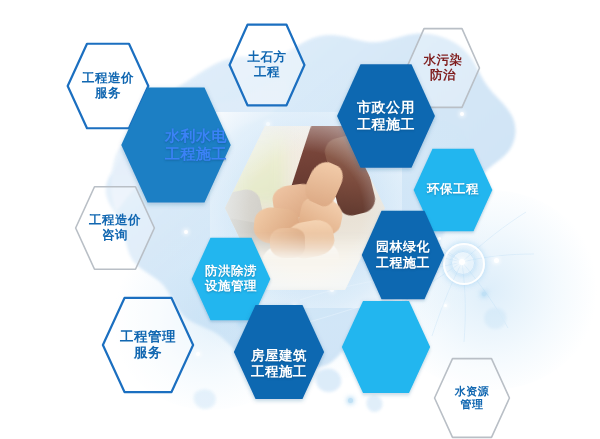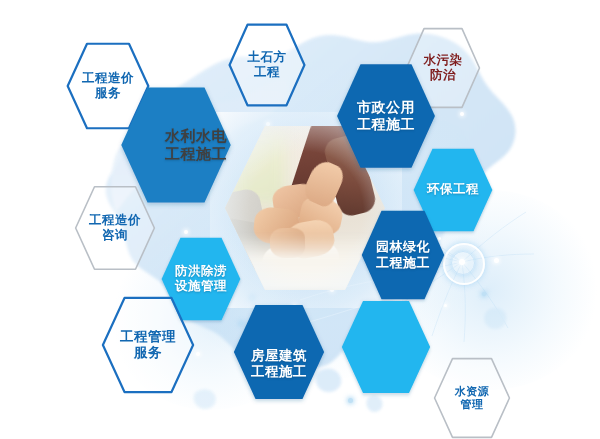--- a/index.html
+++ b/index.html
@@ -280,21 +280,21 @@
       </div>
       <div class="hex" style="left: 119px; top: 85px; width: 114px; height: 120px;">
         <svg viewBox="0 0 100 100" preserveAspectRatio="none">
           <defs>
             <filter id="sh3" x="-30%" y="-30%" width="160%" height="160%">
               <feDropShadow dx="0" dy="1.5" stdDeviation="2" flood-color="#1a5c93" flood-opacity="0.30"></feDropShadow>
             </filter>
           </defs>
           <polygon points="25,2 75,2 98,50 75,98 25,98 2,50" fill="#1b7fc4" vector-effect="non-scaling-stroke" filter="url(#sh3)"></polygon>
         </svg>
-        <span class="hex-label" style="color: #404040; font-size: 15px; text-shadow: rgba(10, 60, 100, 0.35) 0px 1px 2px; margin-left: 40px;">水利水电
+        <span class="hex-label" style="color: #3b82f6; font-size: 15px; text-shadow: rgba(10, 60, 100, 0.35) 0px 1px 2px; margin-left: 40px;">水利水电
 工程施工</span>
       </div>
       <div class="hex" style="left: 335px; top: 62px; width: 102px; height: 108px;">
         <svg viewBox="0 0 100 100" preserveAspectRatio="none">
           <defs>
             <filter id="sh4" x="-30%" y="-30%" width="160%" height="160%">
               <feDropShadow dx="0" dy="1.5" stdDeviation="2" flood-color="#1a5c93" flood-opacity="0.30"></feDropShadow>
             </filter>
           </defs>
           <polygon points="25,2 75,2 98,50 75,98 25,98 2,50" fill="#1167b1" vector-effect="non-scaling-stroke" filter="url(#sh4)"></polygon>
@@ -313,21 +313,21 @@
         </svg>
         <span class="hex-label" style="color: rgb(255, 255, 255); font-size: 12.5px; text-shadow: rgba(10, 60, 100, 0.35) 0px 1px 2px;">环保工程</span>
       </div>
       <div class="hex" style="left: 74px; top: 185px; width: 82px; height: 86px;">
         <svg viewBox="0 0 100 100" preserveAspectRatio="none">
           <polygon points="25,2 75,2 98,50 75,98 25,98 2,50" fill="rgba(255,255,255,0.25)" vector-effect="non-scaling-stroke" stroke="#b9bfc6" stroke-width="1.6" stroke-linejoin="round"></polygon>
         </svg>
         <span class="hex-label" style="color: rgb(17, 103, 177); font-size: 12.5px;">工程造价
 咨询</span>
       </div>
-      <div class="hex" style="left: 160px; top: 236px; width: 82px; height: 86px;">
+      <div class="hex" style="left: 190px; top: 236px; width: 82px; height: 86px;">
         <svg viewBox="0 0 100 100" preserveAspectRatio="none">
           <defs>
             <filter id="sh7" x="-30%" y="-30%" width="160%" height="160%">
               <feDropShadow dx="0" dy="1.5" stdDeviation="2" flood-color="#1a5c93" flood-opacity="0.30"></feDropShadow>
             </filter>
           </defs>
           <polygon points="25,2 75,2 98,50 75,98 25,98 2,50" fill="#21b6ef" vector-effect="non-scaling-stroke" filter="url(#sh7)"></polygon>
         </svg>
         <span class="hex-label" style="color: rgb(255, 255, 255); font-size: 12.5px; text-shadow: rgba(10, 60, 100, 0.35) 0px 1px 2px;">防洪除涝
 设施管理</span>

